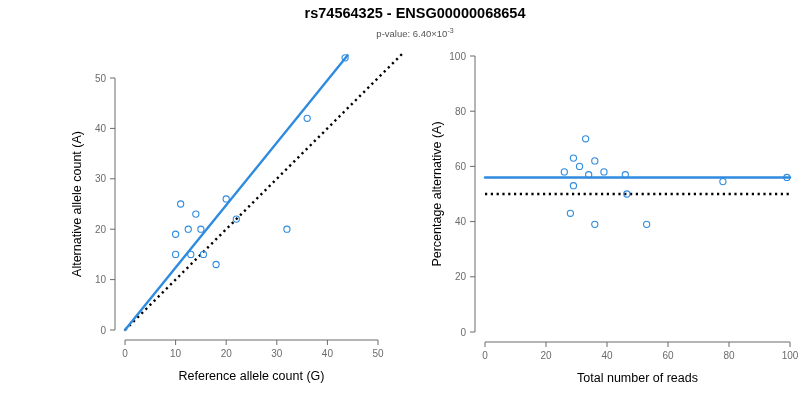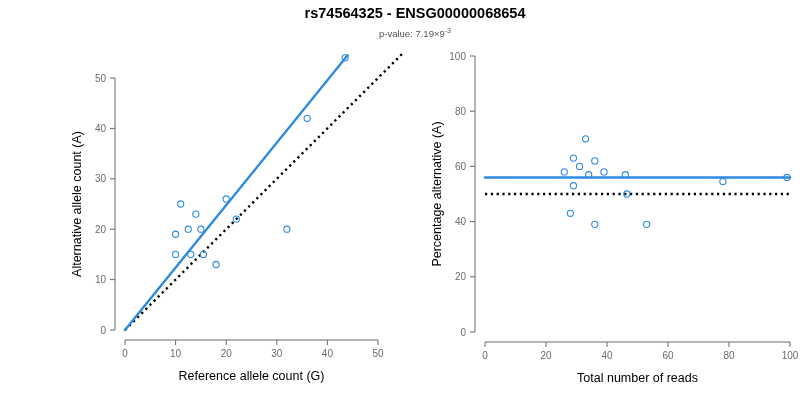--- a/index.html
+++ b/index.html
@@ -32,21 +32,21 @@
   .pt{fill:none;stroke:#2e8be0;stroke-width:1.1;}
   .fitline{stroke:#2e8be0;stroke-width:2.4;fill:none;stroke-linecap:round;}
   .refline{stroke:#000000;stroke-width:2.4;fill:none;stroke-dasharray:2.2 3.6;stroke-linecap:butt;}
 </style>
 </head>
 <body>
 
 <div id="root">
 
   <div class="title">rs74564325 - ENSG00000068654</div>
-  <div class="subtitle"><span>p-value: 7.19×9</span><span class="sup">-3</span></div>
+  <div class="subtitle"><span>p-value: 6.40×10</span><span class="sup">-3</span></div>
 
   <div class="panel" id="panel-left">
     <svg id="svg-left" width="400" height="400">
         <defs>
           <clipPath id="svg-left-clip">
             <rect x="96" y="44" width="300" height="292"></rect>
           </clipPath>
         </defs>
         <g clip-path="url(#svg-left-clip)">
           <line x1="110" y1="330" x2="388.3" y2="52.80000000000001" class="refline"></line>

